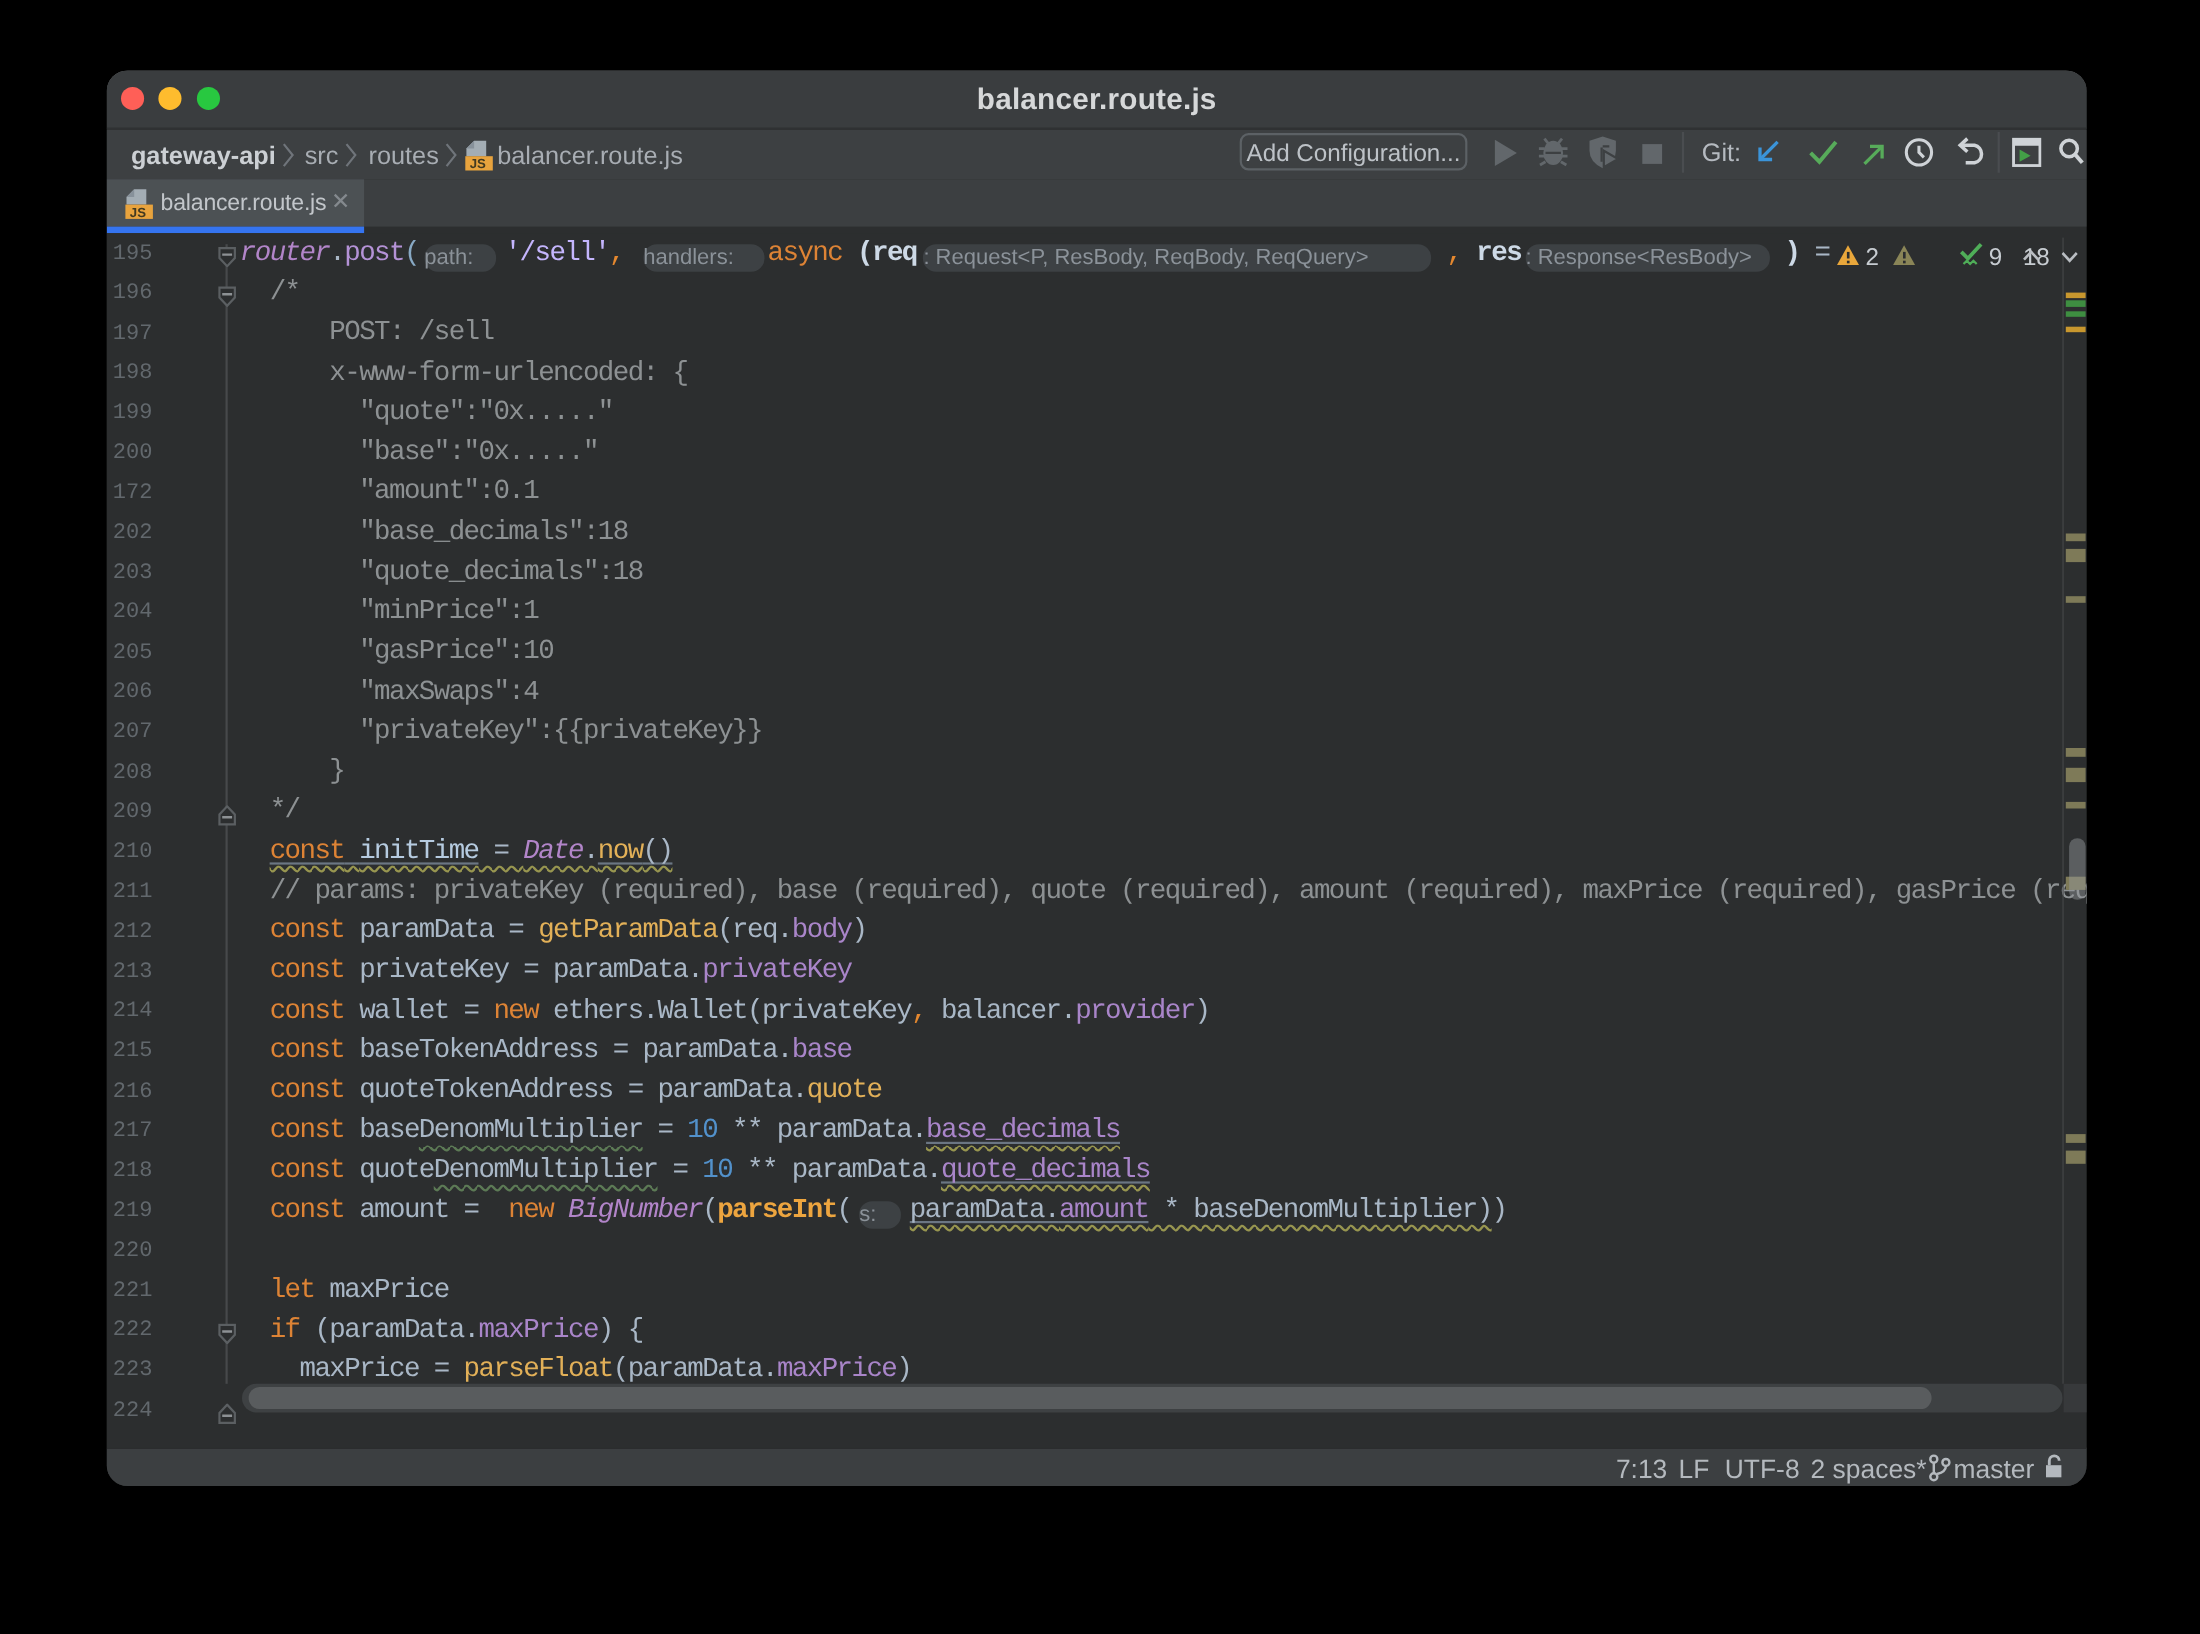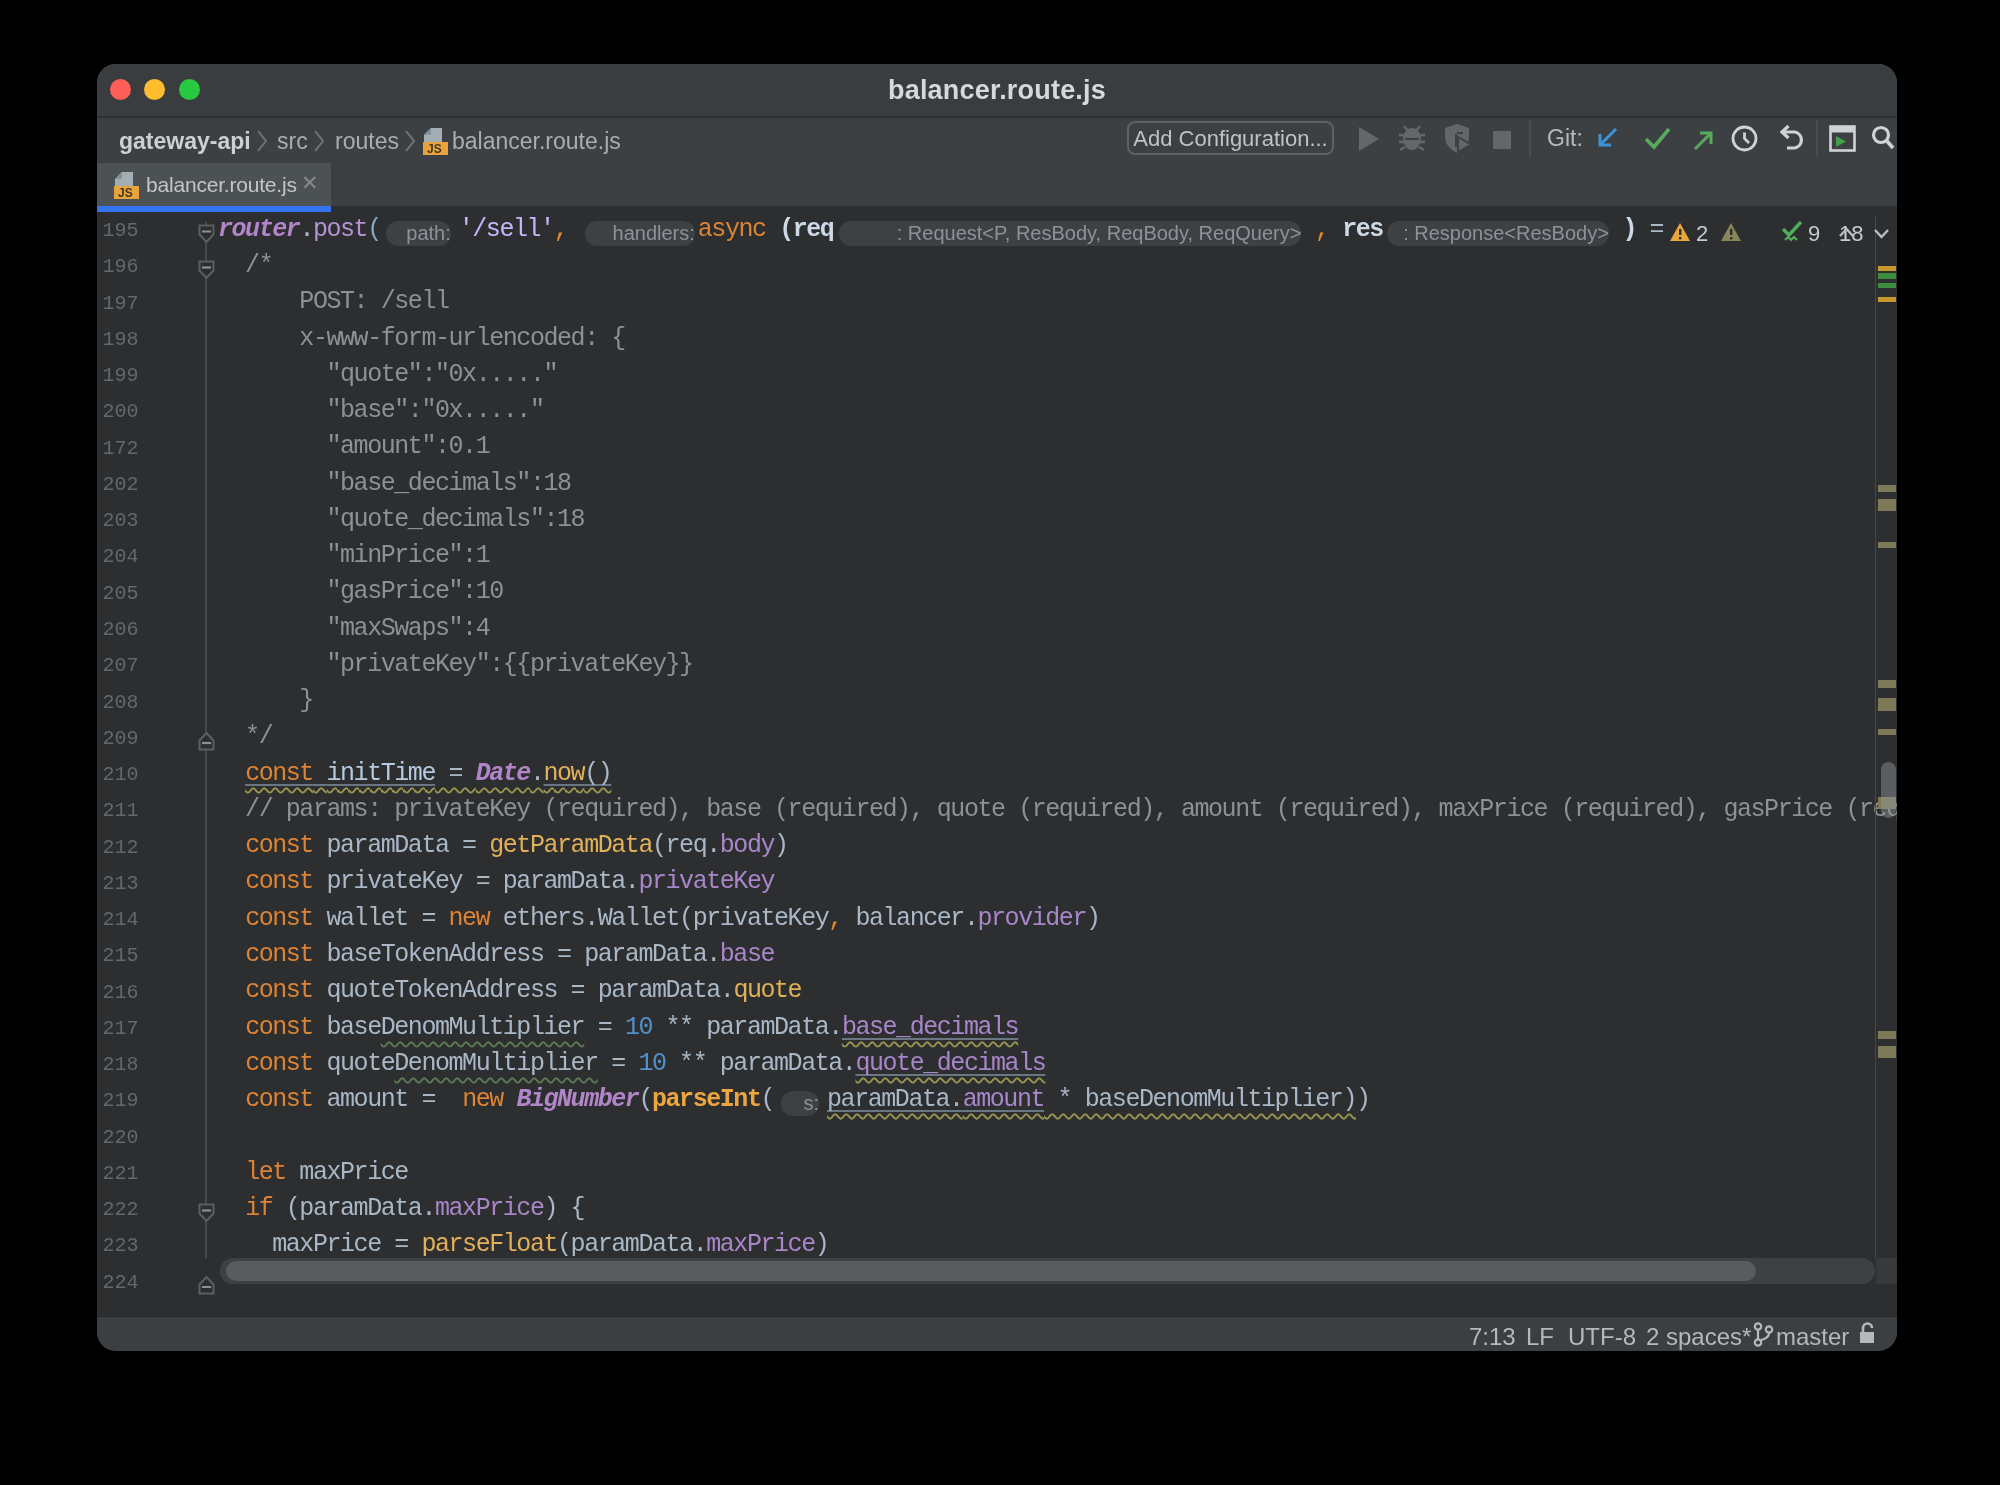--- a/index.html
+++ b/index.html
@@ -35,29 +35,29 @@
   line-height:36.27px; color:#a9b7c6; white-space:pre; }
 #code div { height:36.27px; }
 .k  { color:#dd8335;text-align:center; }
 .o  { color:#e5882f; }
 .v  { color:#a9b7c6; }
 .vb { color:#b6cbe0; }
 .f  { color:#e2b058; }
 .fb { color:#eda53f; font-weight:bold; }
 .p  { color:#a985c9; }
 .pl { color:#b492d6; }
-.cls{ color:#b285c9; font-weight:bold; font-style:italic; }
+.cls{ color:#b285c9; font-weight:normal; font-style:italic; }
 .s  { color:#c4b5fd; }
 .n  { color:#5291cb; }
 .c  { color:#8d9193; }
 .pb { color:#88a9c4; }
 .req{ color:#cdd9e6; font-weight:bold; }
 .cap{ display:inline-block; font-family:"Liberation Sans", sans-serif; font-size:20px;
   letter-spacing:0; background:#3d4144; color:#8b9299; border-radius:12px;
-  height:25px; line-height:24px; text-align:right; vertical-align:-4px; }
+  height:25px; line-height:24px; text-align:left; vertical-align:-4px; }
 .sqy{ text-decoration:underline wavy #97954f; text-decoration-thickness:2px; text-underline-offset:7px; text-decoration-skip-ink:none; }
 .sqg{ text-decoration:underline wavy #5c7a55; text-decoration-thickness:1.5px; text-underline-offset:7px; text-decoration-skip-ink:none; }
 .ulg{ text-decoration:underline solid #6b7683; text-decoration-thickness:2px; text-underline-offset:4px; text-decoration-skip-ink:none; }
 
 #stripeline { position:absolute; left:1778px; top:152px; width:1px; height:1042px; background:#46484a; }
 .mark { position:absolute; left:1781px; width:18px; }
 #vthumb { position:absolute; left:1784px; top:698px; width:15px; height:56px;
   background:rgba(148,153,157,0.45); border-radius:8px; }
 #htrack { position:absolute; left:123px; top:1194px; width:1655px; height:26px;
   background:#3e4143; border-radius:13px; }

